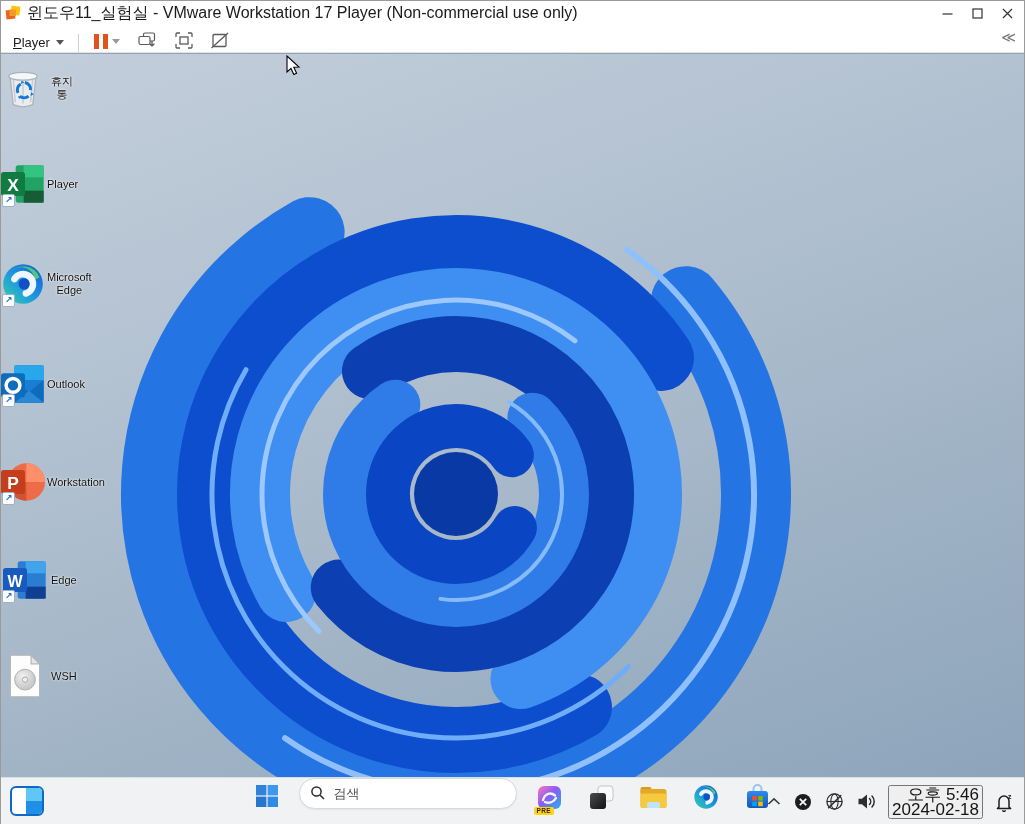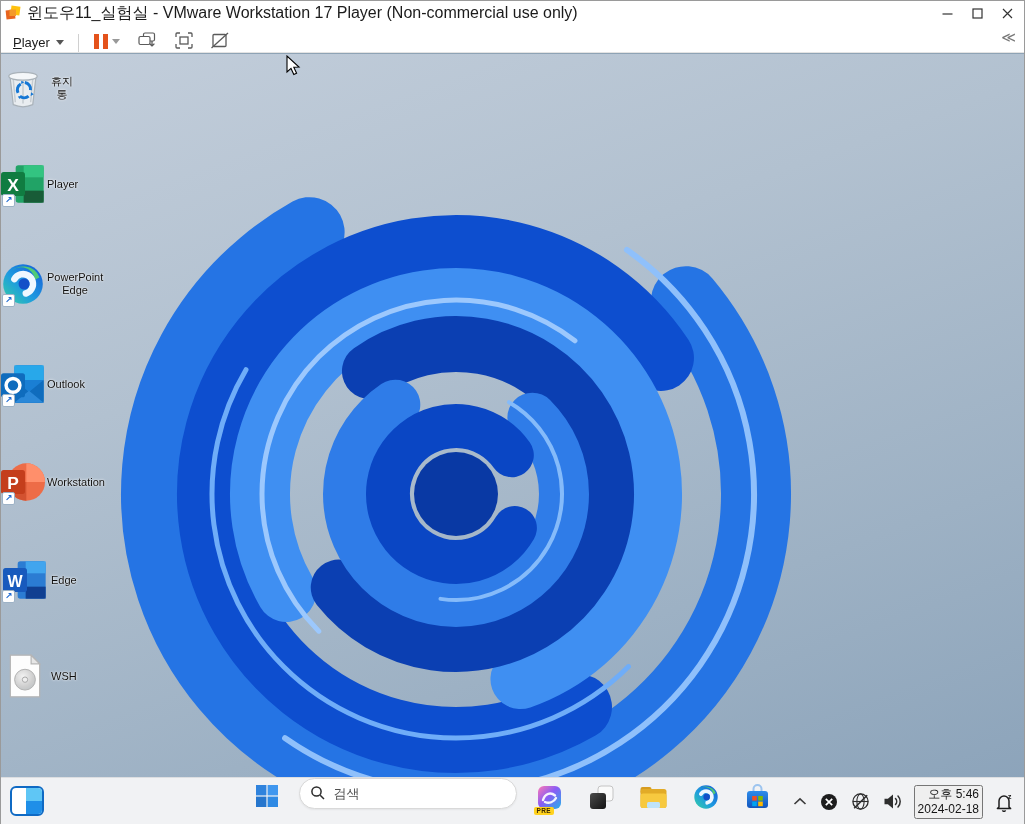--- a/index.html
+++ b/index.html
@@ -55,21 +55,21 @@
   .search-box { position:relative; width:218px; height:31px; }
   .search-box input { width:100%; height:100%; border-radius:16px; border:1px solid #d9d9d9; background:#ffffff;
                       padding:0 12px 0 34px; font-size:13px; color:#222; outline:none; box-shadow:0 1px 2px rgba(0,0,0,.06); }
   .search-box input::placeholder { color:#4f4f4f; opacity:1; }
   .search-glass { position:absolute; left:11px; top:7px; }
   .task-app { width:38px; height:38px; border:none; background:transparent; border-radius:5px; display:flex; align-items:center; justify-content:center; position:relative; }
   .pre-badge { position:absolute; left:3px; bottom:1px; background:#ffd21e; color:#3a2a00; font-size:6.5px; font-weight:bold;
                padding:1px 3px; border-radius:2px; line-height:1; letter-spacing:.3px; }
   .tb-right { position:absolute; right:8px; top:0; height:47px; display:flex; align-items:center; gap:9px; }
   .tray-btn { background:none; border:none; padding:2px; display:flex; align-items:center; justify-content:center; }
-  .clock { text-align:right; font-size:12px; color:#141414; line-height:15px; white-space:nowrap; padding:0 2px; }
+  .clock { text-align:right; font-size:17px; color:#141414; line-height:15px; white-space:nowrap; padding:0 2px; }
 </style>
 </head>
 <body>
 
 <div class="app">
 
   <div class="titlebar">
     <span class="vm-logo">
       <svg width="16" height="16" viewBox="0 0 16 16">
         <rect x="1" y="5" width="9" height="9" fill="#e8641f" transform="rotate(-6 5 9)"></rect>
@@ -192,21 +192,21 @@
                 <stop offset="1" stop-color="#1558d6"></stop>
             </linearGradient>
           </defs>
           <circle cx="20" cy="20" r="18" fill="url(#edgeA)"></circle>
           <path d="M35,14 a16,16 0 0 0 -28,-3 a13,13 0 0 1 24,5 Z" fill="#57d469" opacity="0.9"></path>
           <circle cx="20" cy="20" r="9" pathLength="100" fill="none" stroke="#eef7ff" stroke-width="6" stroke-dasharray="62 38" stroke-linecap="round" transform="rotate(-150 20 20)"></circle>
           <circle cx="21" cy="20" r="5" fill="#1350c8"></circle>
         </svg>
         <span class="shortcut-badge">↗</span>
       </span>
-      <span class="lbl">PowerPoint Edge</span>
+      <span class="lbl">Microsoft Edge</span>
     </div>
 
     <div class="desk-icon" style="top:306px;">
       <span class="art">
         <svg width="44" height="40" viewBox="0 0 33 30">
           <rect x="10" y="1" width="22" height="28" rx="2" fill="#1a7fd4"></rect>
           <rect x="10" y="1" width="22" height="11" fill="#28a8ea"></rect>
           <path d="M10,12 L21,21 L32,12 V29 H10 Z" fill="#0f6cbd"></path>
           <path d="M10,29 L21,20 L32,29 Z" fill="#2b88d8"></path>
           <rect x="0" y="7" width="18" height="18" rx="2" fill="#0f6cbd"></rect>

